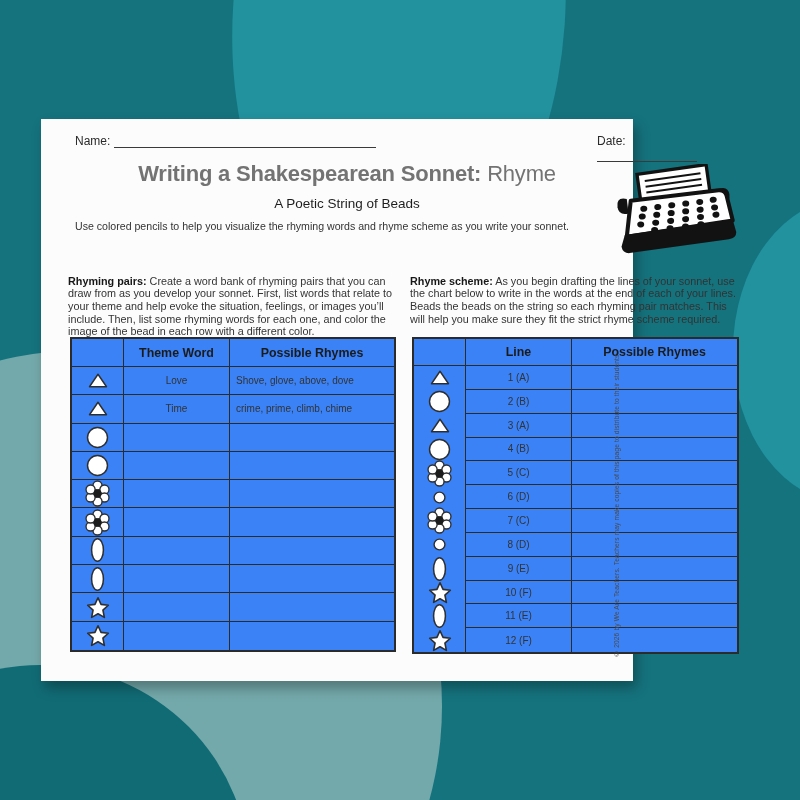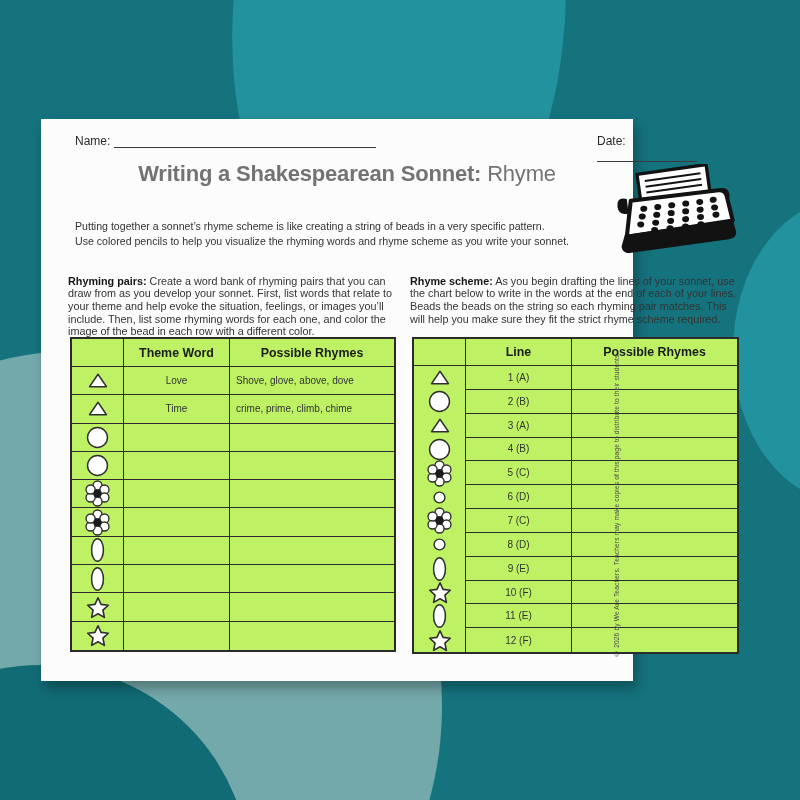--- a/index.html
+++ b/index.html
@@ -31,21 +31,21 @@
   .subtitle{position:absolute;top:77px;left:0;width:612px;text-align:center;font-size:13.5px;color:#1e1e1e;}
   .intro{position:absolute;top:100px;left:34px;font-size:10.6px;line-height:15px;color:#333;white-space:nowrap;}
 
   .typewriter{position:absolute;left:570px;top:45px;width:126px;height:94px;}
 
   .section-text{position:absolute;top:145px;width:330px;font-size:10.8px;line-height:12.6px;color:#333;}
   .section-text b{color:#171717;}
   .sec-left{left:27px;}
   .sec-right{left:369px;}
 
-  .wt{position:absolute;top:218px;display:grid;border:2px solid #2b2b2b;background:#bef264;
+  .wt{position:absolute;top:218px;display:grid;border:2px solid #2b2b2b;background:#3b82f6;
       grid-template-columns:52px 106px 1fr;}
   .left-table{left:29px;width:322px;grid-template-rows:28px repeat(10,28.3px);}
   .right-table{left:371px;width:323px;grid-template-rows:27px repeat(12,23.85px);}
   .cell{border-right:1px solid #2b2b2b;border-bottom:1px solid #2b2b2b;
         display:flex;align-items:center;justify-content:center;
         font-size:10px;color:#333;overflow:hidden;}
   .cell.th{font-weight:bold;color:#1b1b1b;font-size:12.4px;}
   .cell.rhymes{justify-content:flex-start;padding-left:6px;}
   .cell.nr{border-right:none;}
   .cell.nb{border-bottom:none;}
@@ -71,23 +71,23 @@
   <div class="namedate">
     <span>Name:</span>
     <span class="fline name-line"></span>
     <span class="date-group">
       <span>Date:</span>
       <span class="fline date-line"></span>
     </span>
   </div>
 
   <div class="title"><span class="b">Writing a Shakespearean Sonnet:</span><span class="r"> Rhyme</span></div>
+  <div class="subtitle">A Poetic String of Beads</div>
 
   <div class="intro">
-    <div>Putting together a sonnet’s rhyme scheme is like creating a string of beads in a very specific pattern.</div>
     <div>Use colored pencils to help you visualize the rhyming words and rhyme scheme as you write your sonnet.</div>
   </div>
 
   <svg class="typewriter" viewBox="0 0 130 96">
     <g transform="rotate(-3 65 48)">
       <path d="M17 33 q-11 -3 -10 8 q1 9 11 7 z" fill="#121212"></path>
       <path d="M111 28 q11 -4 12 6 q1 9 -9 9 z" fill="#121212"></path>
       <g transform="rotate(-5 66 20)">
         <rect x="30" y="5" width="72" height="29" fill="#fff" stroke="#121212" stroke-width="3.4"></rect>
         <line x1="37" y1="13" x2="95" y2="13" stroke="#121212" stroke-width="2"></line>

